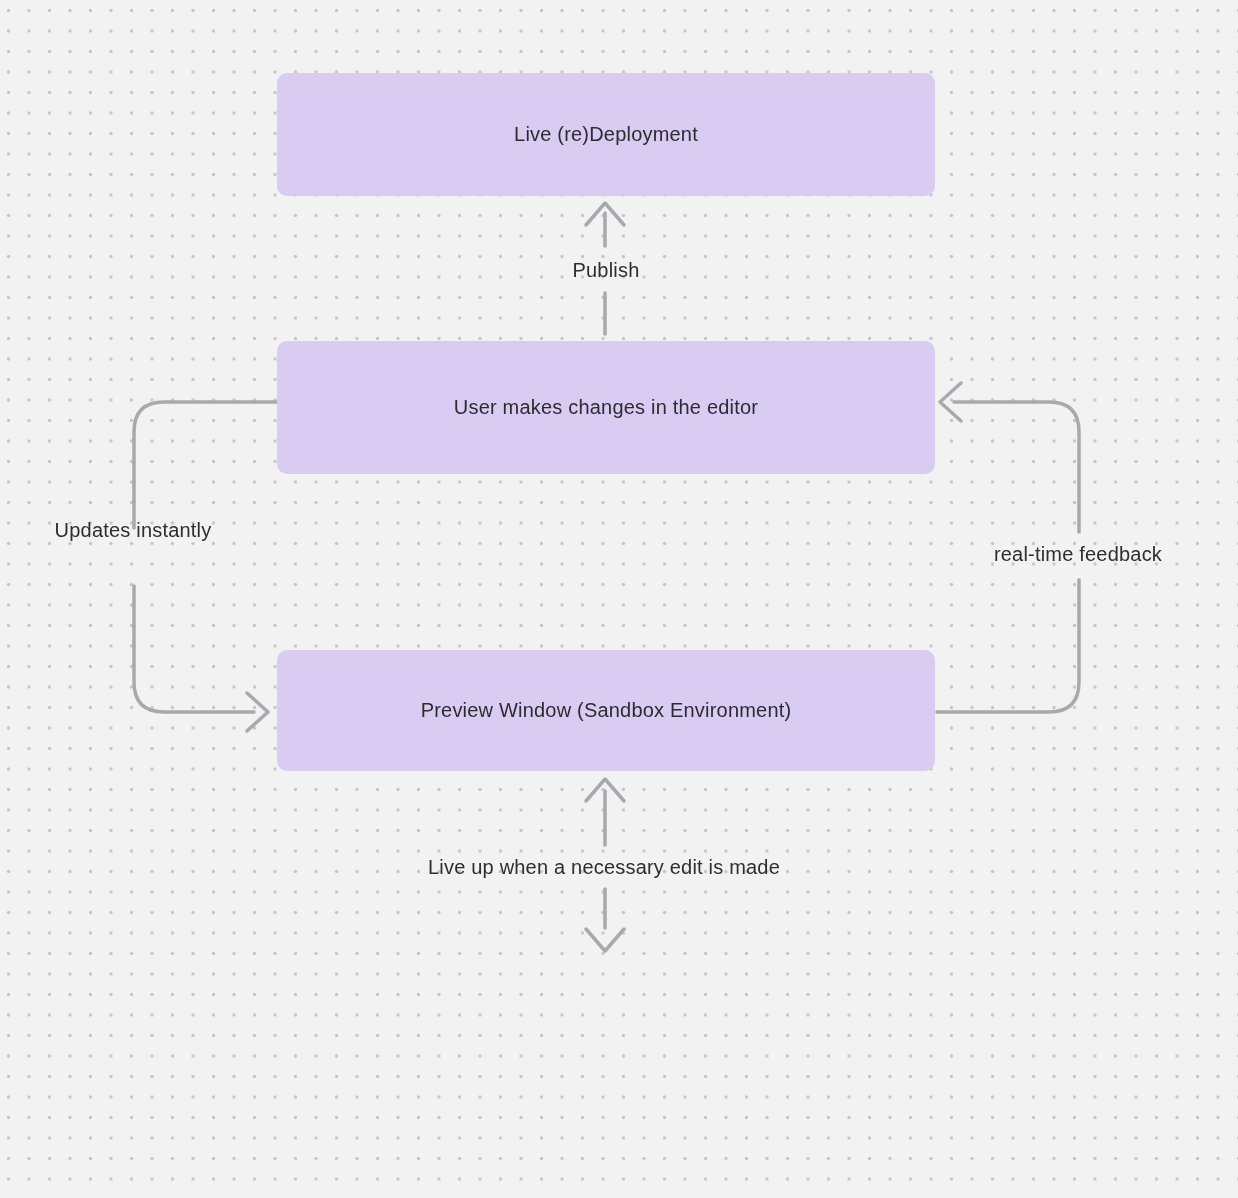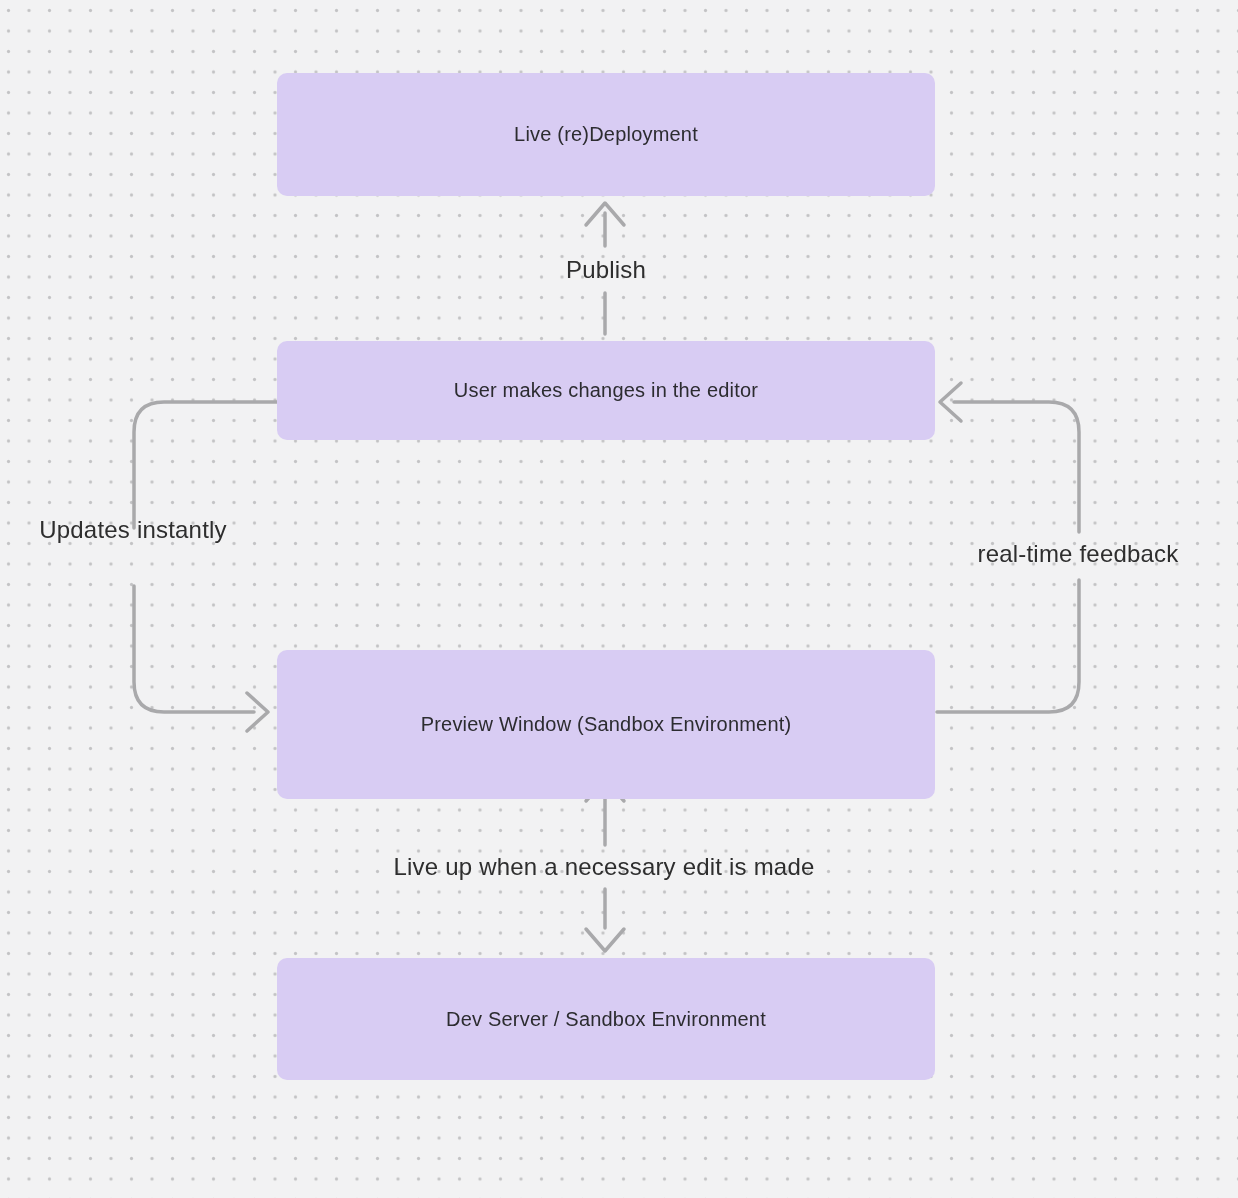--- a/index.html
+++ b/index.html
@@ -40,21 +40,21 @@
     text-align: center;
   }
   .node-label {
     font-size: 20px;
     color: var(--node-text, #2c2c30);
     letter-spacing: 0.2px;
   }
   .edge-label {
     position: absolute;
     transform: translate(-50%, -50%);
-    font-size: 24px;
+    font-size: 20px;
     color: var(--label-text, #2e2e2e);
     white-space: nowrap;
     letter-spacing: 0.2px;
   }
 </style>
 </head>
 <body>
 
 <div class="canvas">
 
@@ -75,30 +75,27 @@
     <path d="M605 791 L605 845"></path>
     <path d="M586 801 L605 779 L624 801"></path>
     <path d="M605 889 L605 928"></path>
     <path d="M586 929 L605 951 L624 929"></path>
   </svg>
 
   <div class="node" style="top:73px;height:123px">
     <span class="node-label">Live (re)Deployment</span>
   </div>
 
-  <div class="node" style="top:341px;height:99px">
+  <div class="node" style="top:341px;height:133px">
     <span class="node-label">User makes changes in the editor</span>
   </div>
 
-  <div class="node" style="top:650px;height:149px">
+  <div class="node" style="top:650px;height:121px">
     <span class="node-label">Preview Window (Sandbox Environment)</span>
   </div>
 
-  <div class="node" style="top:958px;height:122px">
-    <span class="node-label">Dev Server / Sandbox Environment</span>
-  </div>
 
   <div class="edge-label" style="left:606px;top:270px">Publish</div>
   <div class="edge-label" style="left:133px;top:530px">Updates instantly</div>
   <div class="edge-label" style="left:1078px;top:554px">real-time feedback</div>
   <div class="edge-label" style="left:604px;top:867px">Live up when a necessary edit is made</div>
 
 </div>
 
 </body></html>

